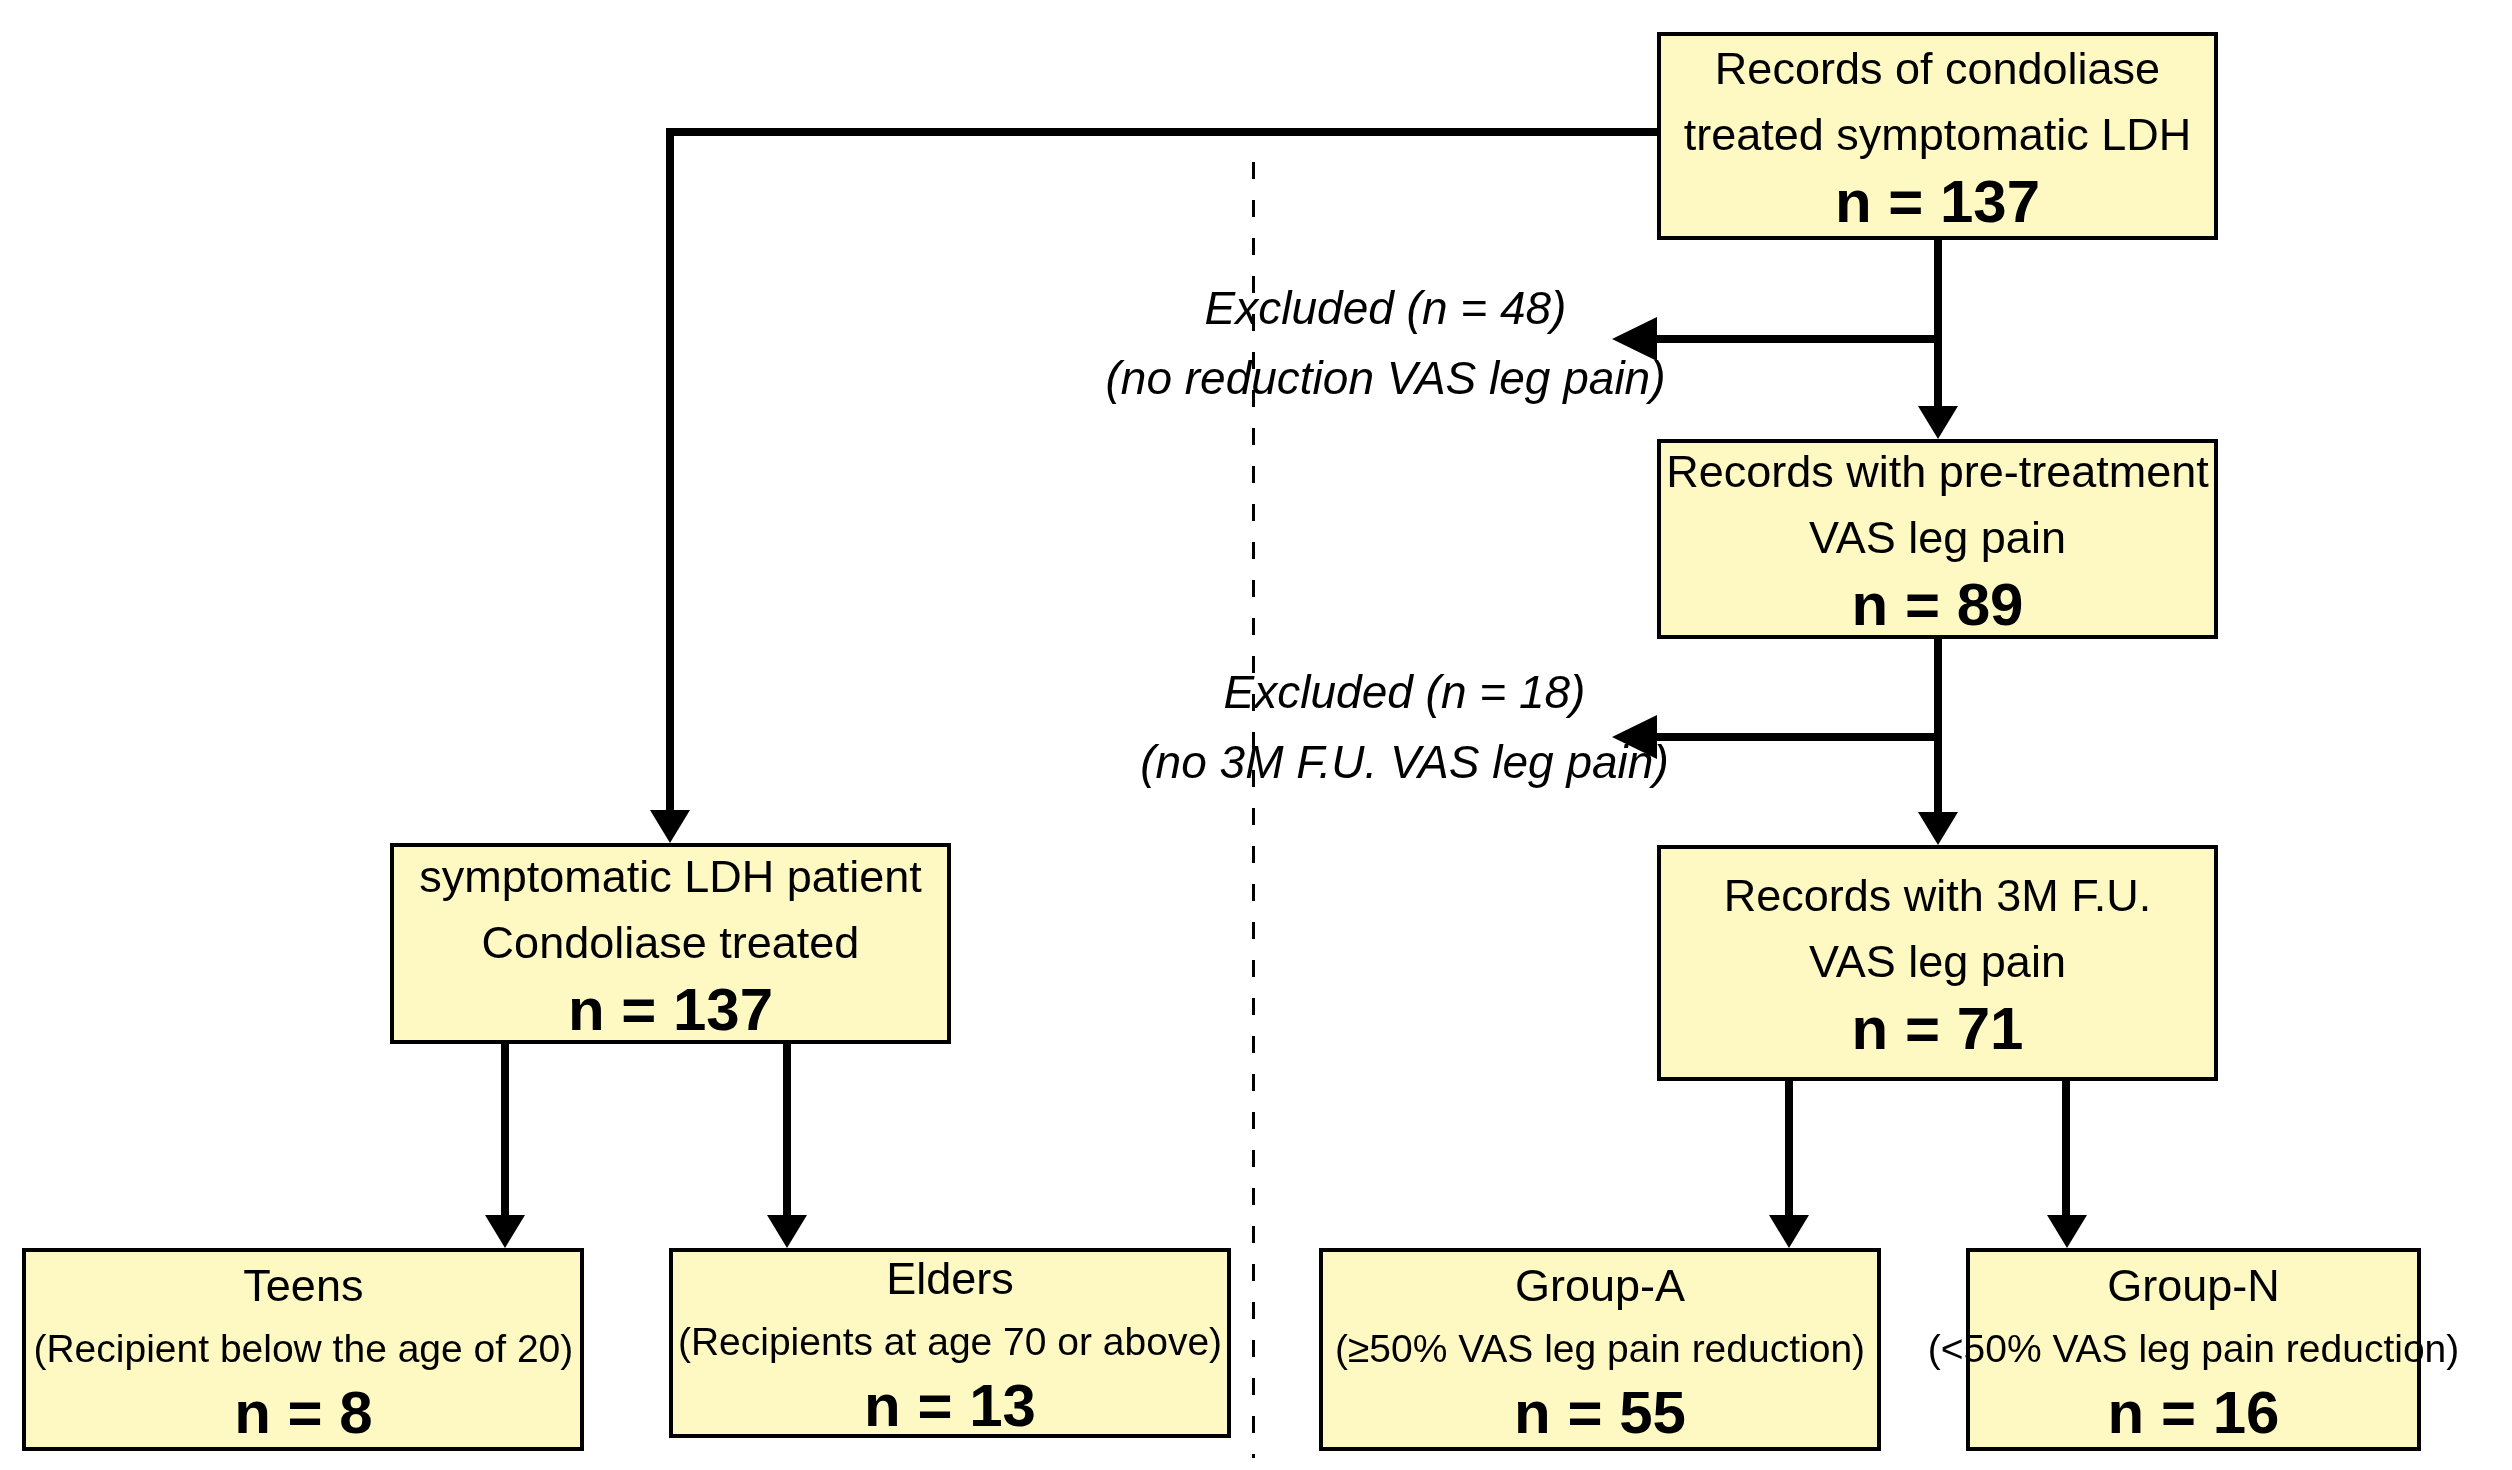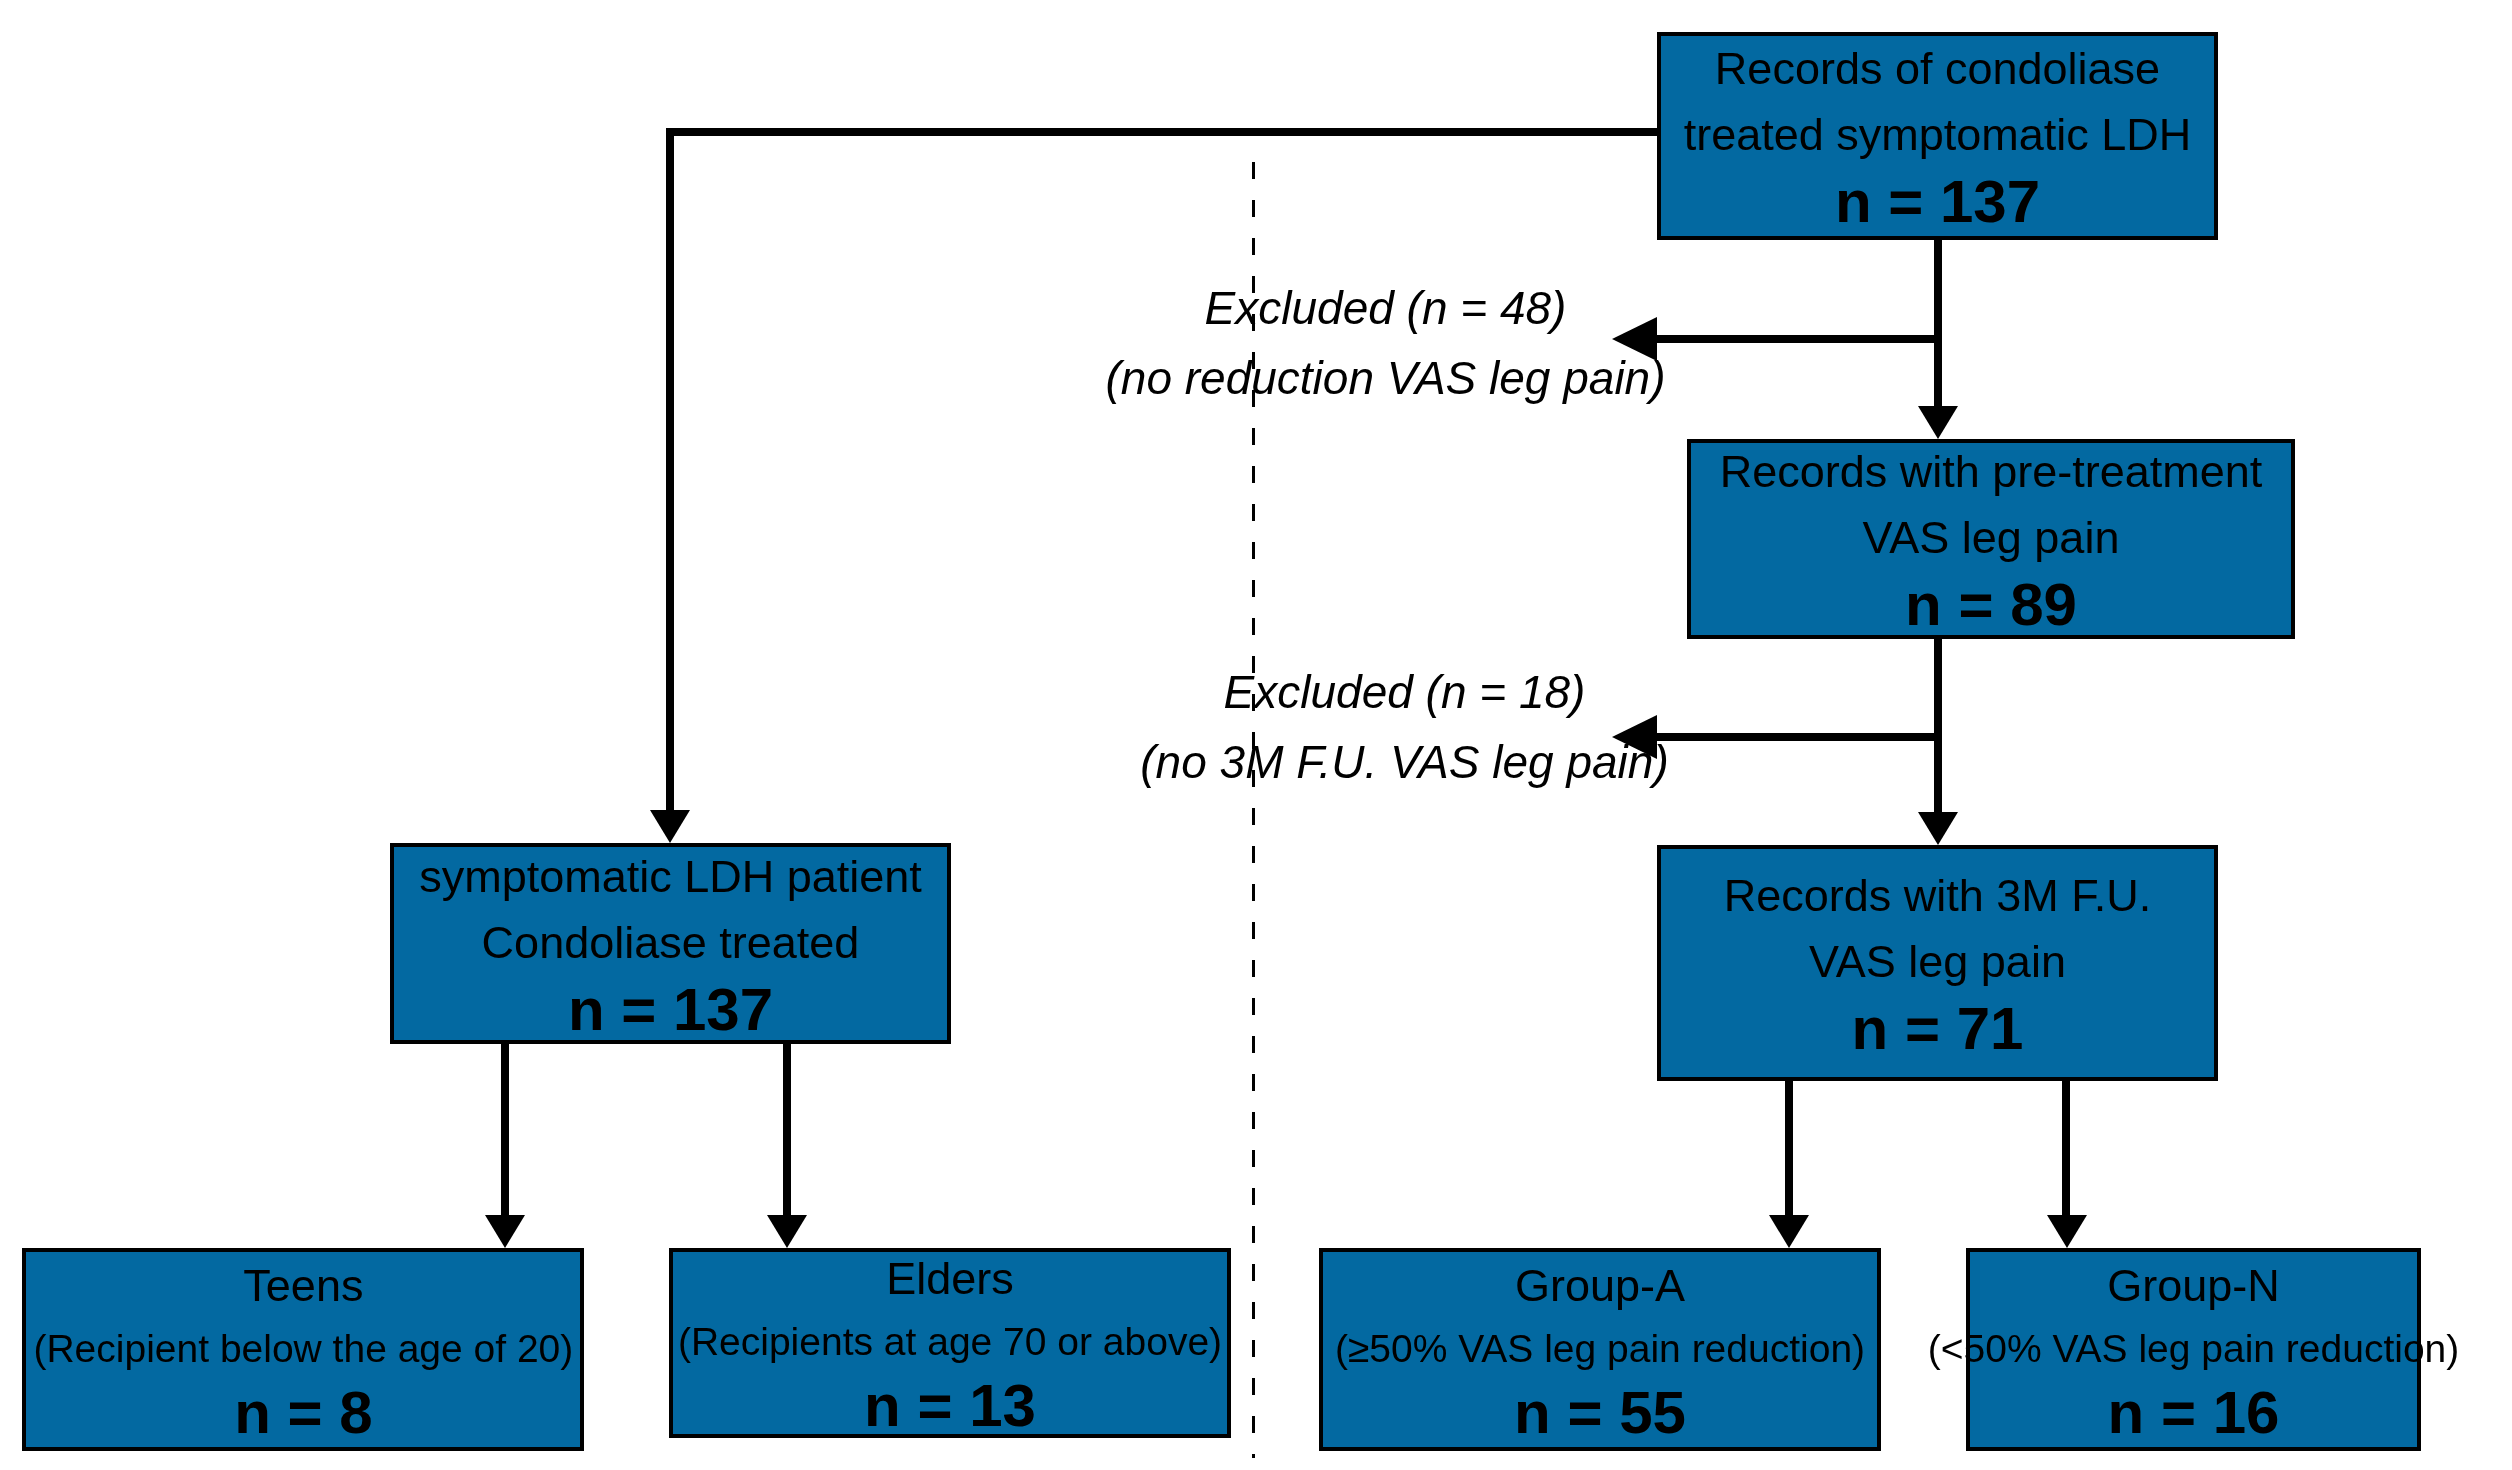--- a/index.html
+++ b/index.html
@@ -12,21 +12,21 @@
     width: 2512px;
     height: 1470px;
     background: #ffffff;
     font-family: "Liberation Sans", sans-serif;
     color: #000000;
     overflow: hidden;
   }
   .box {
     position: absolute;
     box-sizing: border-box;
-    background: #0369a1;
+    background: #fef9c3;
     border: 4.1px solid #000000;
     display: flex;
     flex-direction: column;
     align-items: center;
     justify-content: center;
     text-align: center;
     z-index: 2;
   }
   .box .line-main {
     font-size: 45px;
@@ -83,21 +83,21 @@
     text-align: center;
     font-style: italic;
     font-size: 46px;
     line-height: 70px;
     white-space: nowrap;
     z-index: 2;
   }
 
   
   #box-records-ldh     { left: 1657px; top: 32px;   width: 561px; height: 208px; }
-  #box-pretreatment    { left: 1657px; top: 439px;  width: 608px; height: 200px; margin-left: 30px; }
+  #box-pretreatment    { left: 1657px; top: 439px;  width: 561px; height: 200px; }
   #box-3mfu            { left: 1657px; top: 845px; width: 561px; height: 236px; }
   #box-patient         { left: 390px;  top: 843px; width: 561px; height: 201px; }
   #box-teens           { left: 22.4px;   top: 1248px; width: 562px; height: 203px; }
   #box-elders          { left: 669px;  top: 1248px; width: 562px; height: 190px; }
   #box-group-a         { left: 1319px; top: 1248px; width: 562px; height: 203px; }
   #box-group-n         { left: 1966px; top: 1248px; width: 455px; height: 203px; }
 
   
   #elbow-h             { left: 666px;  top: 128px;  width: 991px; height: 8.3px; }
   #elbow-v             { left: 666px;  top: 128px;  width: 8.3px;   height: 683px; }

